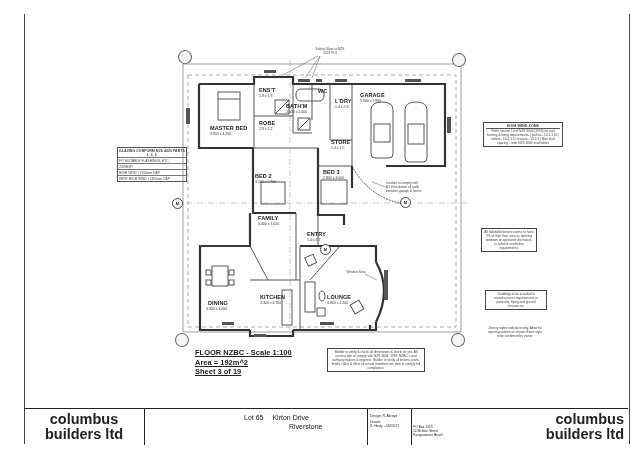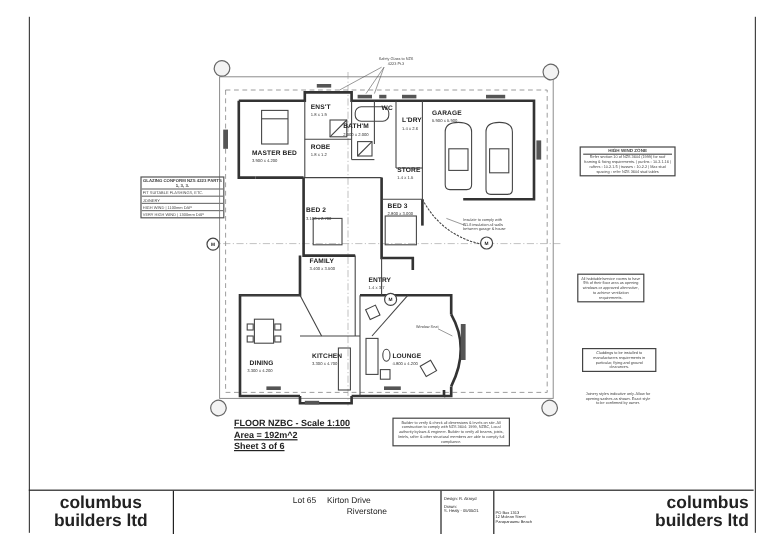--- a/index.html
+++ b/index.html
@@ -200,21 +200,21 @@
 
 <div class="note" style="left:487px;top:326px;width:56px;">Joinery styles indicative only. Allow for opening sashes as shown. Exact style to be confirmed by owner.</div>
 
 <div class="abs boxnote" style="left:327px;top:348px;width:92px;">
   <div class="note" style="position:static;">Builder to verify &amp; check all dimensions &amp; levels on site. All construction to comply with NZS 3604: 1999, NZBC, Local authority bylaws &amp; engineer. Builder to verify all beams, joists, lintels, rafter &amp; other structural members are able to comply full compliance.</div>
 </div>
 
 <div class="plan-title">
   <div>FLOOR NZBC - Scale 1:100</div>
   <div>Area = 192m^2</div>
-  <div>Sheet 3 of 6</div>
+  <div>Sheet 3 of 19</div>
 </div>
 
 <div class="titleblock">
   <div class="tb-cell" style="left:0;width:120px;">
     <div class="brand" style="margin-top:3px;">
       <div>columbus</div>
       <div>builders ltd</div>
     </div>
   </div>
   <div class="tb-cell" style="left:121px;width:222px;">

